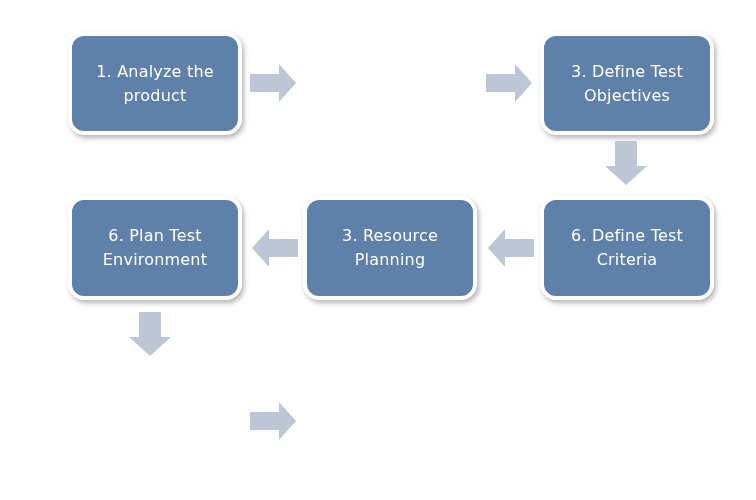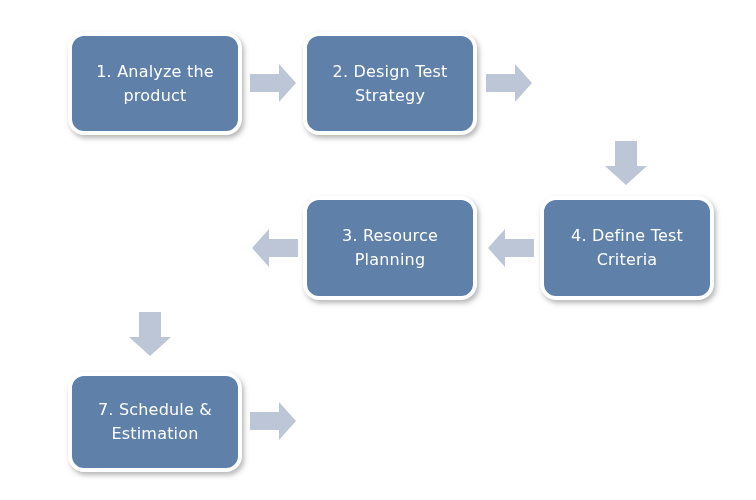--- a/index.html
+++ b/index.html
@@ -66,56 +66,56 @@
 <div class="canvas">
 
   <div class="box r1 c1">
     <span class="box-label">1. Analyze the product</span>
   </div>
 
   <svg class="arrow a12" width="48" height="44" viewBox="0 0 48 44">
     <polygon points="0,13 29,13 29,3 46,22 29,41 29,31 0,31" fill="currentColor"></polygon>
   </svg>
 
-  <div class="box r1 c2">
-    <span class="box-label">2. Design Test Strategy</span>
-  </div>
 
   <svg class="arrow a23" width="48" height="44" viewBox="0 0 48 44">
     <polygon points="0,13 29,13 29,3 46,22 29,41 29,31 0,31" fill="currentColor"></polygon>
   </svg>
 
+  <div class="box r1 c3">
+    <span class="box-label">3. Define Test Objectives</span>
+  </div>
 
   <svg class="arrow a34" width="50" height="45" viewBox="0 0 50 45">
     <polygon points="14,0 36,0 36,25 46,25 25,44 4,25 14,25" fill="currentColor"></polygon>
   </svg>
 
+  <div class="box r2 c1">
+    <span class="box-label">6. Plan Test Environment</span>
+  </div>
 
   <svg class="arrow a56" width="48" height="44" viewBox="0 0 48 44">
     <polygon points="48,13 19,13 19,3 2,22 19,41 19,31 48,31" fill="currentColor"></polygon>
   </svg>
 
   <div class="box r2 c2">
     <span class="box-label">3. Resource Planning</span>
   </div>
 
   <svg class="arrow a45" width="48" height="44" viewBox="0 0 48 44">
     <polygon points="48,13 19,13 19,3 2,22 19,41 19,31 48,31" fill="currentColor"></polygon>
   </svg>
 
   <div class="box r2 c3">
-    <span class="box-label">4. Define Test Criteria</span>
+    <span class="box-label">6. Define Test Criteria</span>
   </div>
 
   <svg class="arrow a67" width="50" height="45" viewBox="0 0 50 45">
     <polygon points="14,0 36,0 36,25 46,25 25,44 4,25 14,25" fill="currentColor"></polygon>
   </svg>
 
-  <div class="box r3 c1">
-    <span class="box-label">7. Schedule &amp; Estimation</span>
-  </div>
 
   <svg class="arrow a78" width="48" height="44" viewBox="0 0 48 44">
     <polygon points="0,13 29,13 29,3 46,22 29,41 29,31 0,31" fill="currentColor"></polygon>
   </svg>
 
 
 </div>
 
 </body></html>

